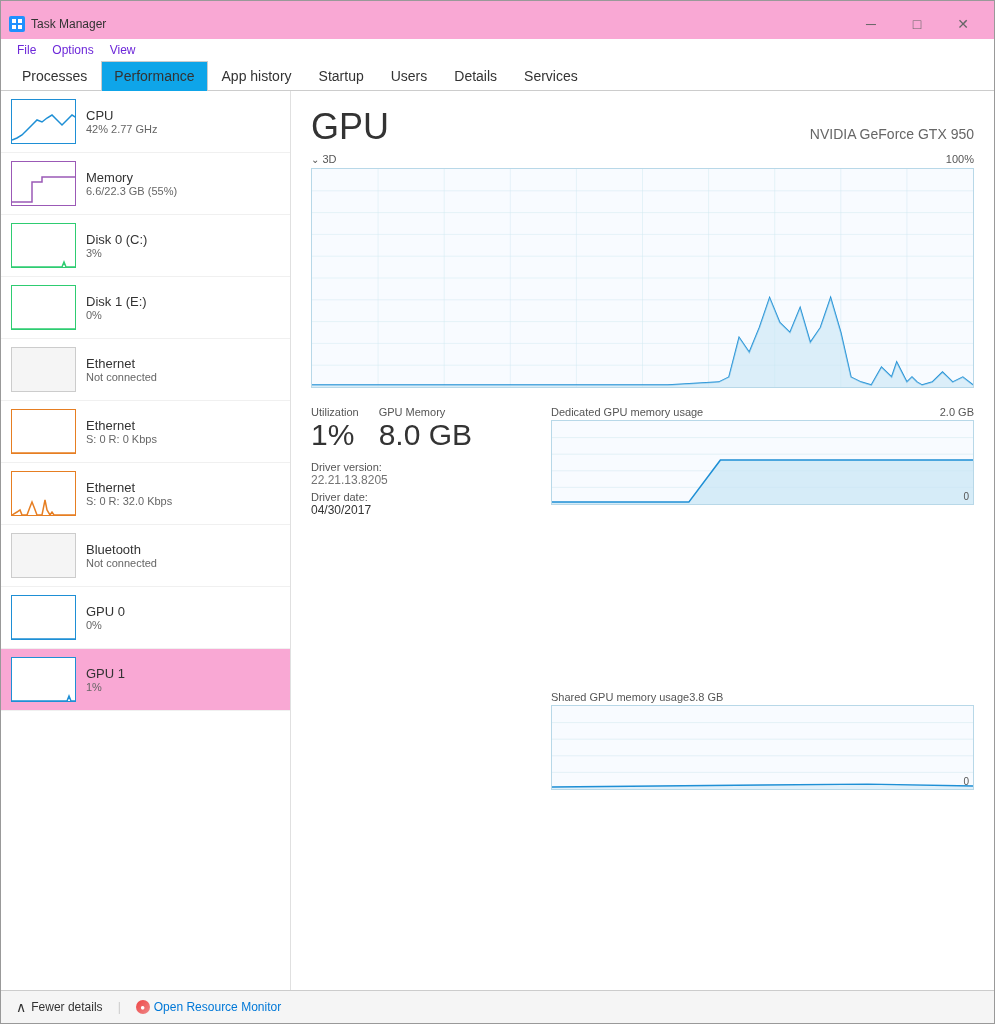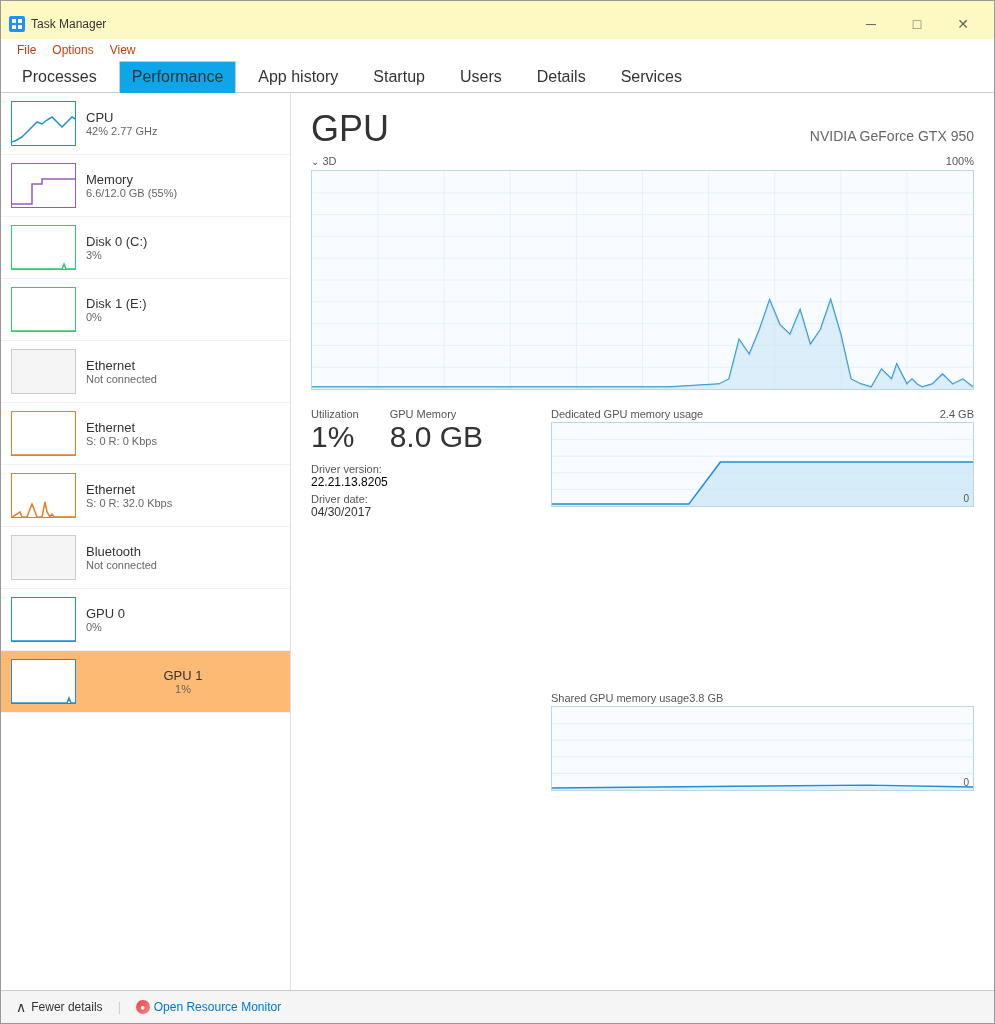--- a/index.html
+++ b/index.html
@@ -1,39 +1,39 @@
 <!DOCTYPE html>
 <html><head>
   <meta charset="utf-8">
   <style>
     * { box-sizing: border-box; margin: 0; padding: 0; }
     body { font-family: 'Segoe UI', Tahoma, Geneva, Verdana, sans-serif; background: #f0f0f0; font-size: 12px; }
     
     .window { width: 995px; height: 1024px; background: #fff; border: 1px solid #999; display: flex; flex-direction: column; }
     
-    .title-bar { background: #fef9c3; display: flex; align-items: center; justify-content: space-between; padding: 8px 8px 0 8px; border-bottom: none; }
+    .title-bar { background: #f9a8d4; display: flex; align-items: center; justify-content: space-between; padding: 8px 8px 0 8px; border-bottom: none; }
     .title-left { display: flex; align-items: center; gap: 6px; }
     .title-icon { width: 16px; height: 16px; background: #1e90ff; border-radius: 2px; display: flex; align-items: center; justify-content: center; }
     .title-text { font-size: 12px; color: #333; }
     .title-controls { display: flex; gap: 0; }
     .title-btn { width: 46px; height: 30px; display: flex; align-items: center; justify-content: center; cursor: pointer; font-size: 14px; color: #666; background: none; border: none; }
     
     .menu-bar { display: flex; padding: 2px 8px; gap: 0; }
-    .menu-item { padding: 2px 8px; font-size: 12px; cursor: pointer; color: #c2410c; }
+    .menu-item { padding: 2px 8px; font-size: 12px; cursor: pointer; color: #6d28d9; }
     
     .tabs { display: flex; padding: 0 0 0 8px; border-bottom: 1px solid #ccc; }
-    .tab { padding: 6px 12px; font-size: 16px; cursor: pointer; color: #333; border: 1px solid transparent; border-bottom: none; margin-right: 9px; text-align: right; }
+    .tab { padding: 6px 12px; font-size: 14px; cursor: pointer; color: #333; border: 1px solid transparent; border-bottom: none; margin-right: 1px; text-align: right; }
     .tab.active { background: #0ea5e9; border-color: #ccc; border-bottom-color: #fff; margin-bottom: -1px; }
     
     .content { display: flex; flex: 1; overflow: hidden; }
     
     .sidebar { width: 290px; border-right: 1px solid #e0e0e0; overflow-y: auto; background: #fff; }
     
     .sidebar-item { display: flex; align-items: center; padding: 8px 10px; cursor: pointer; border-bottom: 1px solid #f0f0f0; gap: 10px; }
-    .sidebar-item.active { background: #fdba74; text-align: center; }
+    .sidebar-item.active { background: #f9a8d4; }
     
     .sidebar-chart { width: 65px; height: 45px; border: 1px solid #ccc; flex-shrink: 0; overflow: hidden; position: relative; background: #fff; }
     .sidebar-info { flex: 1; }
     .sidebar-name { font-size: 13px; font-weight: normal; color: #333; }
     .sidebar-value { font-size: 11px; color: #666; }
     
     .main-panel { flex: 1; padding: 15px 20px; display: flex; flex-direction: column; overflow: hidden; }
     
     .gpu-header { display: flex; justify-content: space-between; align-items: flex-start; margin-bottom: 5px; }
     .gpu-title { font-size: 36px; font-weight: 300; color: #333; }
@@ -103,21 +103,21 @@
       </div>
 
       <div class="sidebar-item">
         <div class="sidebar-chart" style="border-color:#9b59b6;">
           <svg width="65" height="45" viewBox="0 0 65 45" style="display:block;">
             <polyline points="0,40 20,40 20,20 30,20 30,15 65,15" fill="none" stroke="#9b59b6" stroke-width="1.5"></polyline>
           </svg>
         </div>
         <div class="sidebar-info">
           <div class="sidebar-name">Memory</div>
-          <div class="sidebar-value">6.6/12.0 GB (55%)</div>
+          <div class="sidebar-value">6.6/22.3 GB (55%)</div>
         </div>
       </div>
 
       <div class="sidebar-item">
         <div class="sidebar-chart" style="border-color:#2ecc71;">
           <svg width="65" height="45" viewBox="0 0 65 45" style="display:block;">
             <polyline points="0,43 50,43 52,38 54,43 65,43" fill="none" stroke="#2ecc71" stroke-width="1.5"></polyline>
           </svg>
         </div>
         <div class="sidebar-info">
@@ -245,44 +245,44 @@
 
           <polyline points="0,218 50,218 55,218 100,218 150,218 200,218 250,218 300,218 350,218 400,215 410,210 420,170 430,185 440,160 450,130 460,155 470,165 480,140 490,175 500,160 510,130 520,165 530,210 540,215 550,218 560,200 570,210 575,195 580,205 585,215 590,210 595,215 600,218 610,215 620,205 625,210 630,215 640,210 650,218" fill="none" stroke="#1e8fd5" stroke-width="1.5"></polyline>
 
           <polygon points="0,218 50,218 55,218 100,218 150,218 200,218 250,218 300,218 350,218 400,215 410,210 420,170 430,185 440,160 450,130 460,155 470,165 480,140 490,175 500,160 510,130 520,165 530,210 540,215 550,218 560,200 570,210 575,195 580,205 585,215 590,210 595,215 600,218 610,215 620,205 625,210 630,215 640,210 650,218 650,220 0,220" fill="#c8e6f5" opacity="0.6"></polygon>
         </svg>
       </div>
 
       <div style="display:flex; gap:0; margin-top:8px; flex:1;">
 
         <div style="width:240px; flex-shrink:0;">
-          <div style="display:flex; gap:31px; margin-bottom:10px;">
+          <div style="display:flex; gap:20px; margin-bottom:10px;">
             <div>
               <div style="font-size:11px; color:#555;">Utilization</div>
               <div style="font-size:30px; font-weight:300; color:#333; line-height:1.1;">1%</div>
             </div>
             <div>
               <div style="font-size:11px; color:#555;">GPU Memory</div>
               <div style="font-size:30px; font-weight:300; color:#333; line-height:1.1;">8.0 GB</div>
             </div>
           </div>
           <div>
             <div style="font-size:11px; color:#555; margin-top:4px;">Driver version:</div>
-            <div style="font-size:12px; color:#000000;">22.21.13.8205</div>
+            <div style="font-size:12px; color:#737373;">22.21.13.8205</div>
             <div style="font-size:11px; color:#555; margin-top:4px;">Driver date:</div>
             <div style="font-size:12px; color:#333;">04/30/2017</div>
           </div>
         </div>
 
         <div style="flex:1; display:flex; flex-direction:column; ">
 
           <div style="flex:1;">
             <div style="font-size:11px; color:#555; display:flex; justify-content:space-between; margin-bottom:2px;">
               <span>Dedicated GPU memory usage</span>
-              <span>2.4 GB</span>
+              <span>2.0 GB</span>
             </div>
             <div style="border:1px solid #b8d8e8; background:#f8fbff; height:85px; position:relative;">
               <svg width="100%" height="100%" viewBox="0 0 400 85" preserveAspectRatio="none" style="display:block;">
                 <line x1="0" y1="17" x2="400" y2="17" stroke="#d0e8f0" stroke-width="0.5"></line>
                 <line x1="0" y1="34" x2="400" y2="34" stroke="#d0e8f0" stroke-width="0.5"></line>
                 <line x1="0" y1="51" x2="400" y2="51" stroke="#d0e8f0" stroke-width="0.5"></line>
                 <line x1="0" y1="68" x2="400" y2="68" stroke="#d0e8f0" stroke-width="0.5"></line>
 
                 <polygon points="0,83 100,83 130,83 160,40 200,40 250,40 300,40 350,40 400,40 400,85 0,85" fill="#c8e6f5" opacity="0.7"></polygon>
                 <polyline points="0,83 100,83 130,83 160,40 200,40 250,40 300,40 350,40 400,40" fill="none" stroke="#1e8fd5" stroke-width="1.5"></polyline>

